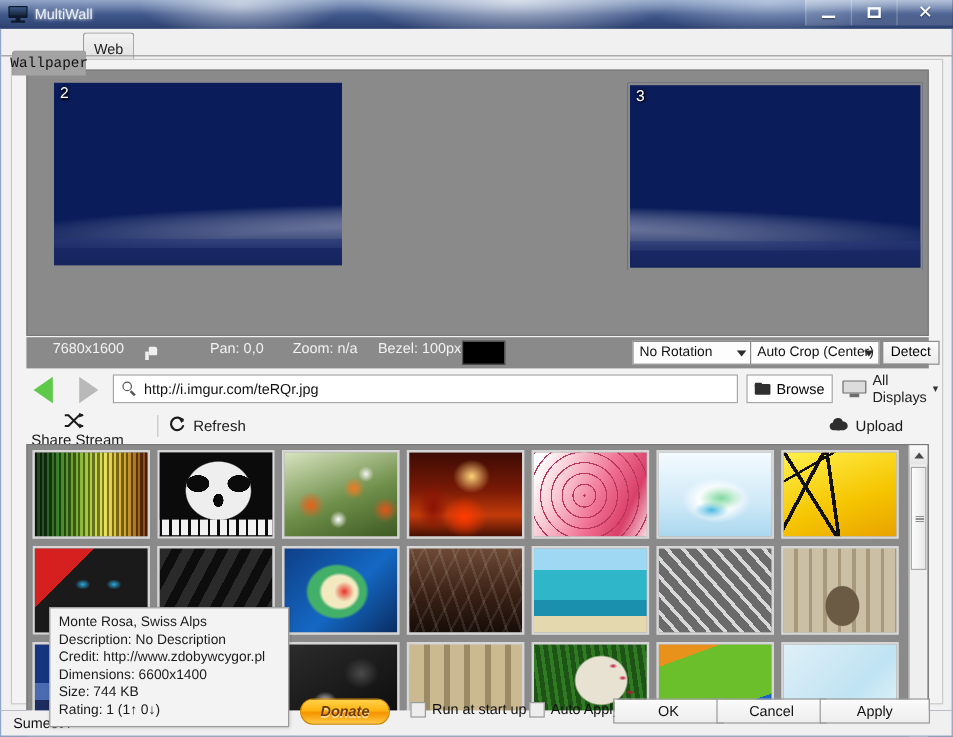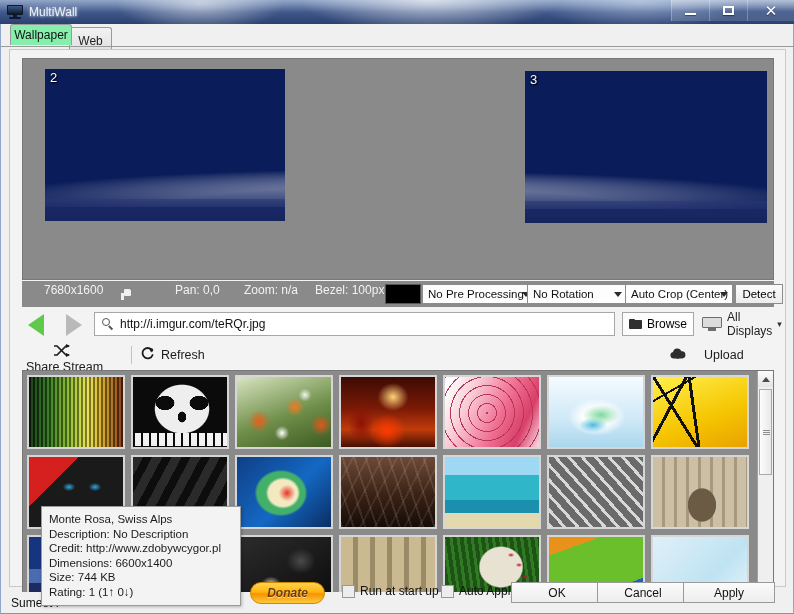--- a/index.html
+++ b/index.html
@@ -52,21 +52,21 @@
 
   
   .tabstrip{position:absolute;left:0;top:0;width:794px;height:22px;}
   .tab{
     position:absolute;top:3px;height:27px;box-sizing:border-box;
     border:1px solid #9a9a9a;border-bottom:none;
     border-radius:3px 3px 0 0;
     display:flex;align-items:center;justify-content:center;
     font-size:12px;padding:0 9px;
   }
-  .tab.active{background:#86efac;color:#111;z-index:3;top:0;height:21px;}
+  .tab.active{background:#a3a3a3;color:#111;z-index:3;top:18px;height:21px;font-family:Liberation Mono, monospace;}
   .tab.inactive{background:linear-gradient(180deg,#f2f2f2,#dedede);color:#222;}
   .tabline{position:absolute;left:0;top:22px;width:794px;height:1px;background:#9a9a9a;}
 
   .panel{
     position:absolute;left:8px;top:25px;width:777px;height:538px;
     background:#f3f3f3;border:1px solid #c9c9c9;box-sizing:border-box;
   }
 
   
   .previewbox{
@@ -274,24 +274,20 @@
       <div class="optbar">
         <span class="opt-txt" style="left:22px;">7680x1600</span>
         <span class="thumbup" style="position:absolute;left:95px;top:8px;">
             <i></i>
             <b></b>
           </span>
         <span class="opt-txt" style="left:153px;">Pan: 0,0</span>
         <span class="opt-txt" style="left:222px;">Zoom: n/a</span>
         <span class="opt-txt" style="left:293px;">Bezel: 100px</span>
         <span class="swatch"></span>
-        <span class="combo" style="left:400px;width:113px;">
-          <span>No Pre Processing</span>
-          <i class="arw"></i>
-        </span>
         <span class="combo" style="left:505px;width:100px;">
           <span>No Rotation</span>
           <i class="arw"></i>
         </span>
         <span class="combo" style="left:603px;width:108px;">
           <span>Auto Crop (Center)</span>
           <i class="arw"></i>
         </span>
         <span class="btn-detect">
           <span>Detect</span>
@@ -340,21 +336,21 @@
         <span class="divider"></span>
         <span class="tool" style="left:118px;">
           <span class="ic">
             <svg width="15" height="15" viewBox="0 0 15 15">
               <path d="M12.2 4.6 A5.2 5.2 0 1 0 12.6 9" stroke="#1b1b1b" stroke-width="1.8" fill="none" stroke-linecap="round"></path>
               <path d="M8.4 1.2 L13.4 3.1 L11.2 6.4 Z" fill="#1b1b1b"></path>
             </svg>
           </span>
           <span>Refresh</span>
         </span>
-        <span class="tool" style="left:647px;gap:12px;">
+        <span class="tool" style="left:668px;">
           <span class="ic">
             <svg width="17" height="13" viewBox="0 0 17 13">
               <path d="M4.2 11.5 A3.3 3.3 0 0 1 4.1 5 A4.3 4.3 0 0 1 12.4 4.3 A3.4 3.4 0 0 1 13.2 11.5 Z" fill="#2e2e2e"></path>
               <path d="M8.6 3.6 L11.6 7.2 H5.6 Z" fill="#2e2e2e"></path>
               <rect x="7.3" y="6.6" width="2.6" height="5" fill="#2e2e2e"></rect>
             </svg>
           </span>
           <span>Upload</span>
         </span>
       </div>

